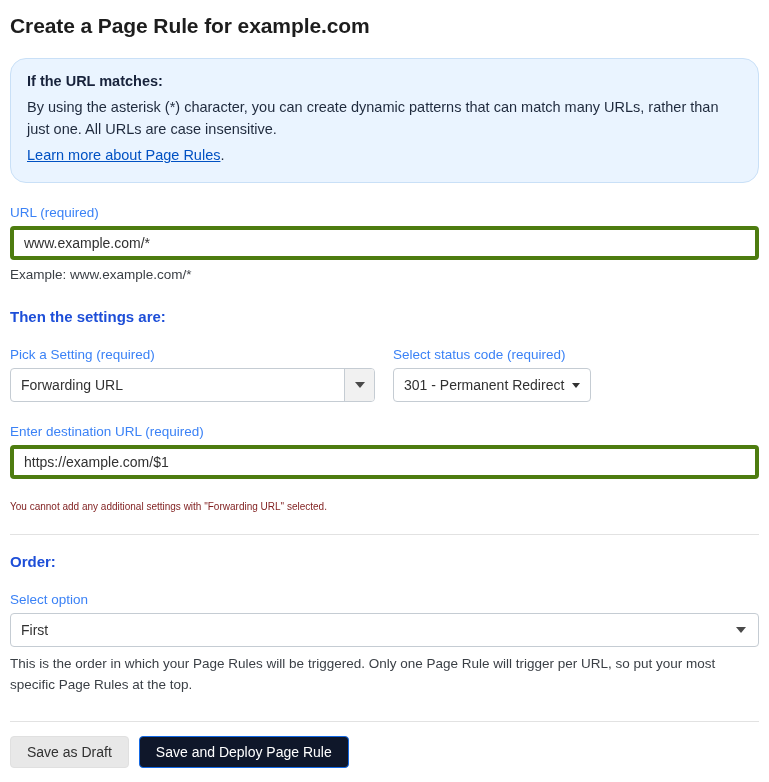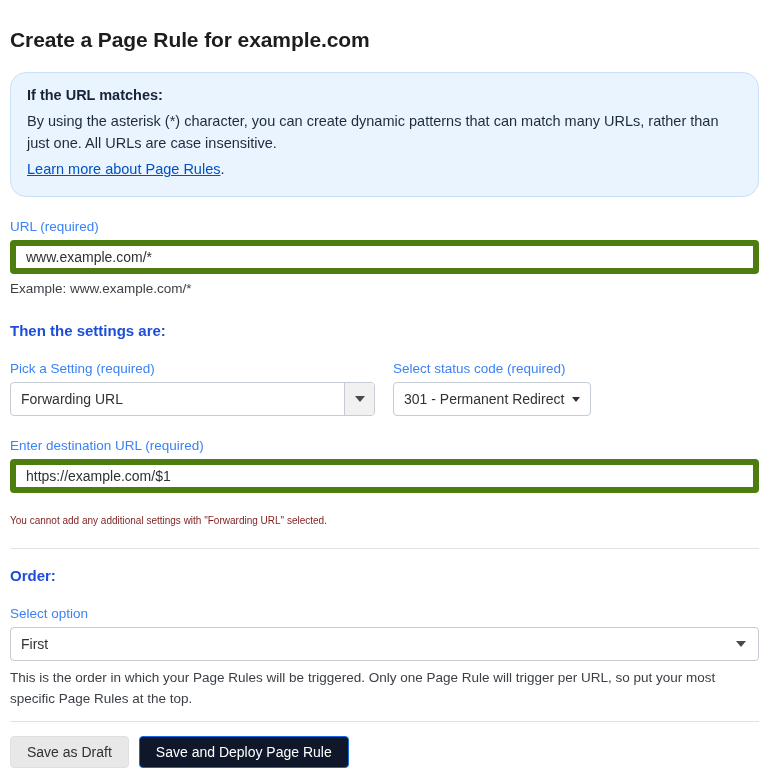--- a/index.html
+++ b/index.html
@@ -8,21 +8,21 @@
     padding: 0;
     width: 769px;
     height: 782px;
     background: #ffffff;
     font-family: "Liberation Sans", sans-serif;
     color: #313131;
   }
   .page {
     width: 769px;
     height: 782px;
-    padding: 16px 10px;
+    padding: 2px 10px;
     position: relative;
     overflow: hidden;
   }
   .page-title {
     font-size: 21px;
     font-weight: bold;
     color: #1d1d1d;
     margin: 12px 0 0 0;
     letter-spacing: -0.1px;
   }
@@ -51,21 +51,21 @@
   }
   .field-label {
     font-size: 13.5px;
     color: #3b82f6;
     margin-top: 22px;
     margin-bottom: 6px;
   }
   .text-input {
     width: 100%;
     height: 34px;
-    border: 6px solid #4d7c0f;
+    border: 4px solid #4d7c0f;
     border-radius: 4px;
     padding: 0 10px;
     font-size: 14px;
     font-family: "Liberation Sans", sans-serif;
     color: #313131;
     background: #fff;
     outline: none;
   }
   .helper-text {
     font-size: 13.5px;

